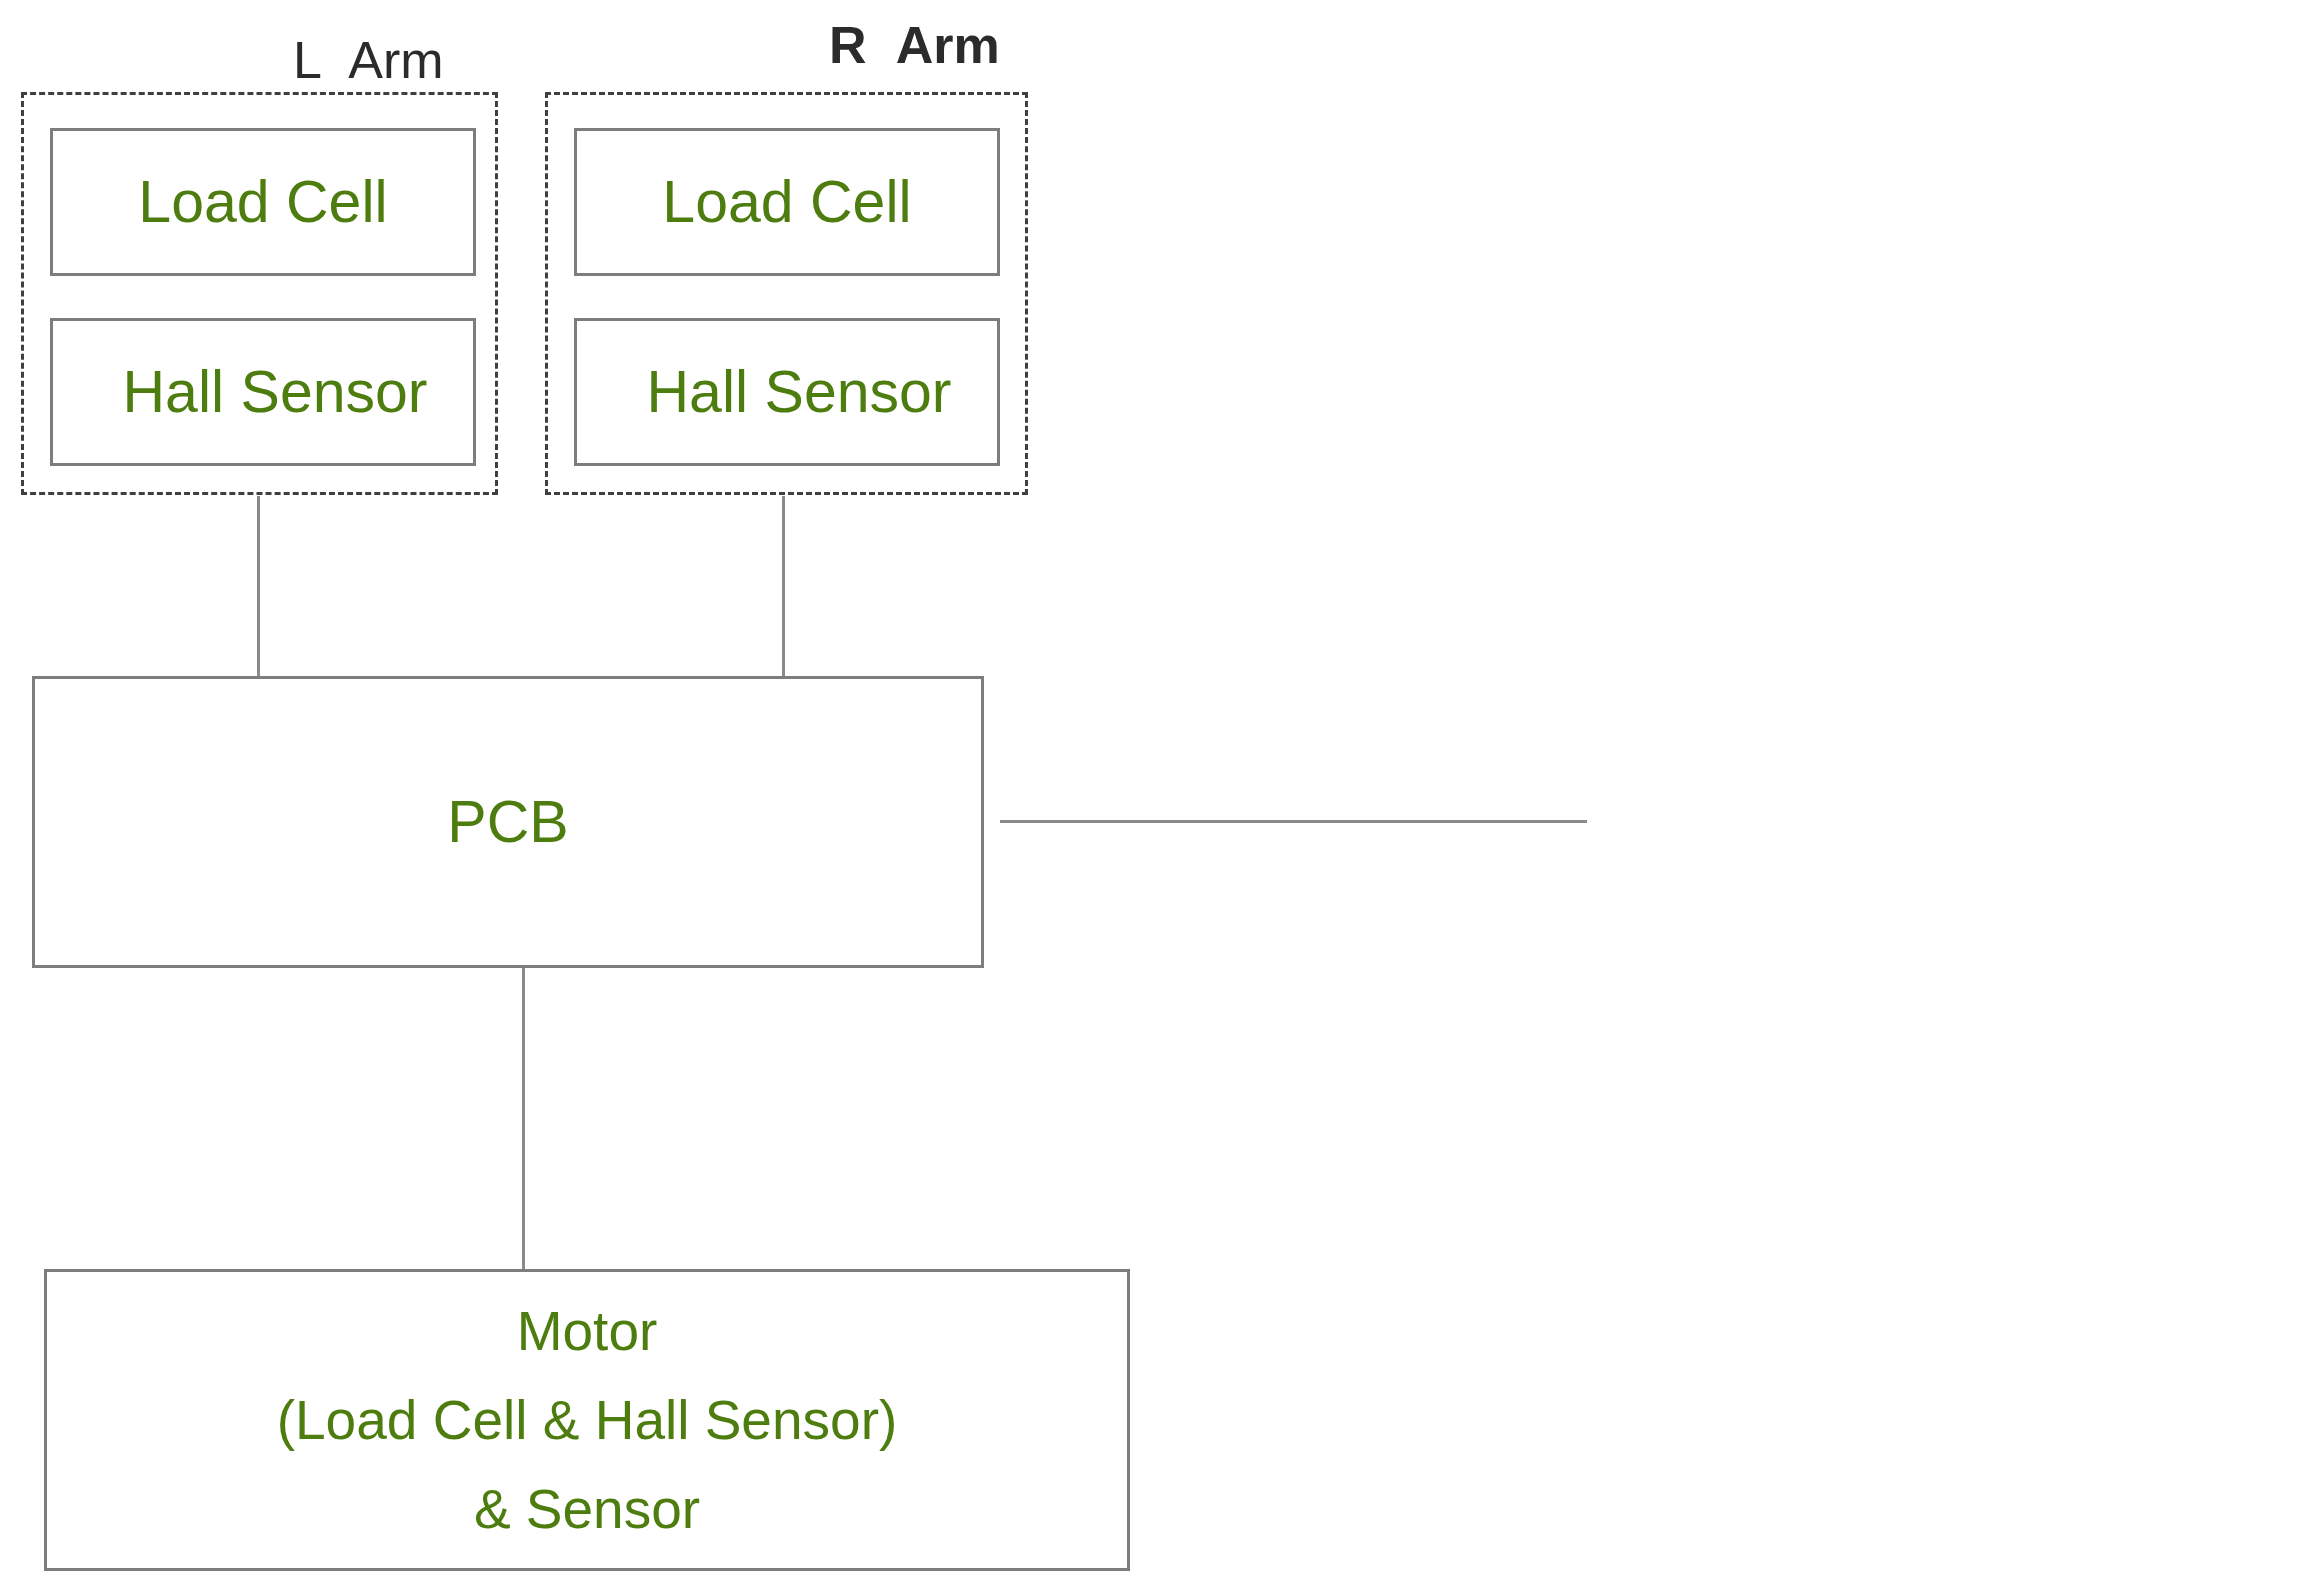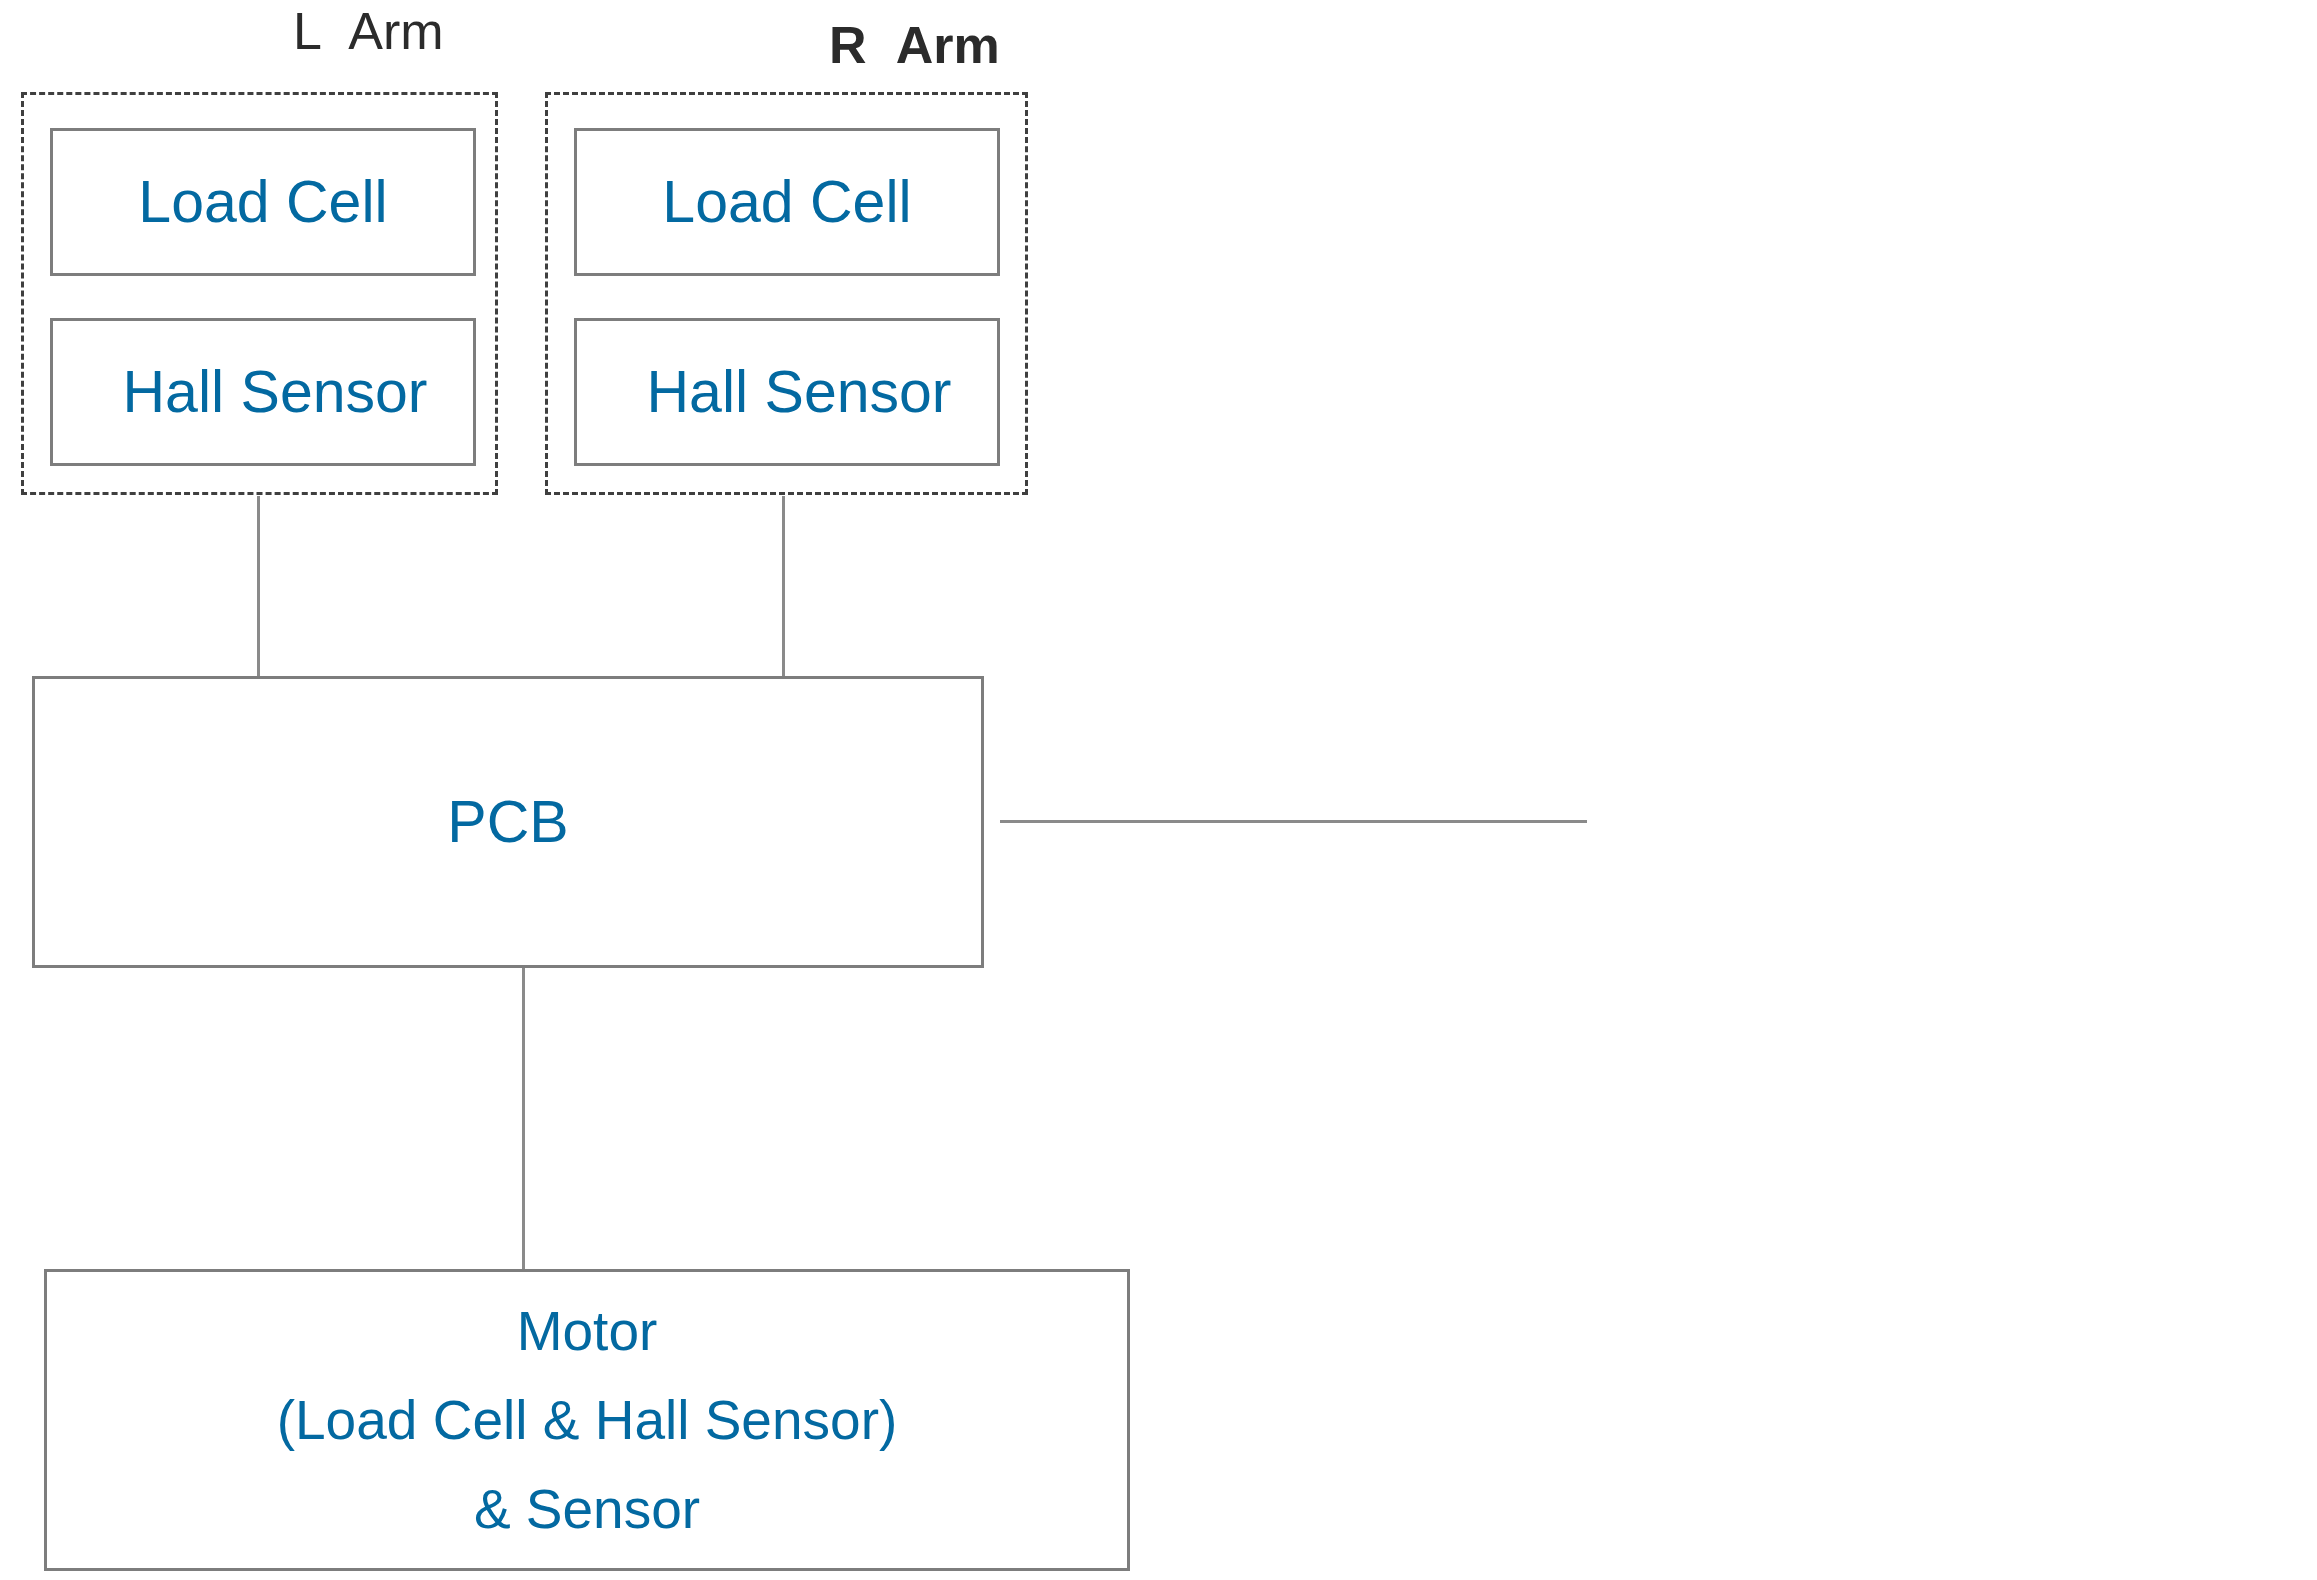--- a/index.html
+++ b/index.html
@@ -15,21 +15,21 @@
   .node {
     position: absolute;
     box-sizing: border-box;
     border: 3.7px solid #7d7d7d;
     background: #ffffff;
     display: flex;
     align-items: center;
     justify-content: center;
     text-align: center;
     font-size: 59px;
-    color: #0369a1;
+    color: #4d7c0f;
   }
   .group {
     position: absolute;
     box-sizing: border-box;
     border: 3.7px dashed #3f3f3f;
     background: transparent;
   }
   .group .inner {
     left: 26px;
     width: 426px;
@@ -46,21 +46,21 @@
   .pcb     { left: 32px;   top: 676px;  width: 952px; height: 292px; }
   .android { left: 1587px; top: 676px;  width: 714px;  height: 292px; }
   .motor   {
     left: 44px; top: 1269px; width: 1086px; height: 302px;
     flex-direction: column;
     font-size: 55px;
     line-height: 89px;
   }
   .group-l { left: 21px;  top: 92px; width: 477px; height: 403px; }
   .group-r { left: 545px; top: 92px; width: 483px; height: 403px; }
-  .label-l { left: 293px; top: 1px; }
+  .label-l { left: 293px; top: 30px; }
   .label-r { left: 829px; top: 14.8px; font-weight: bold; }
   .wire { position: absolute; background: #8a8a8a; }
   .wire-v { width: 2.8px; }
   .wire-h { height: 2.8px; }
   .wire-l-pcb     { left: 257px;  top: 496px;  height: 180px; }
   .wire-r-pcb     { left: 782px;  top: 496px;  height: 180px; }
   .wire-pcb-and   { left: 1000px; top: 820px;  width: 587px; }
   .wire-pcb-motor { left: 522px;  top: 967px; height: 302px; }
 </style>
 </head>

